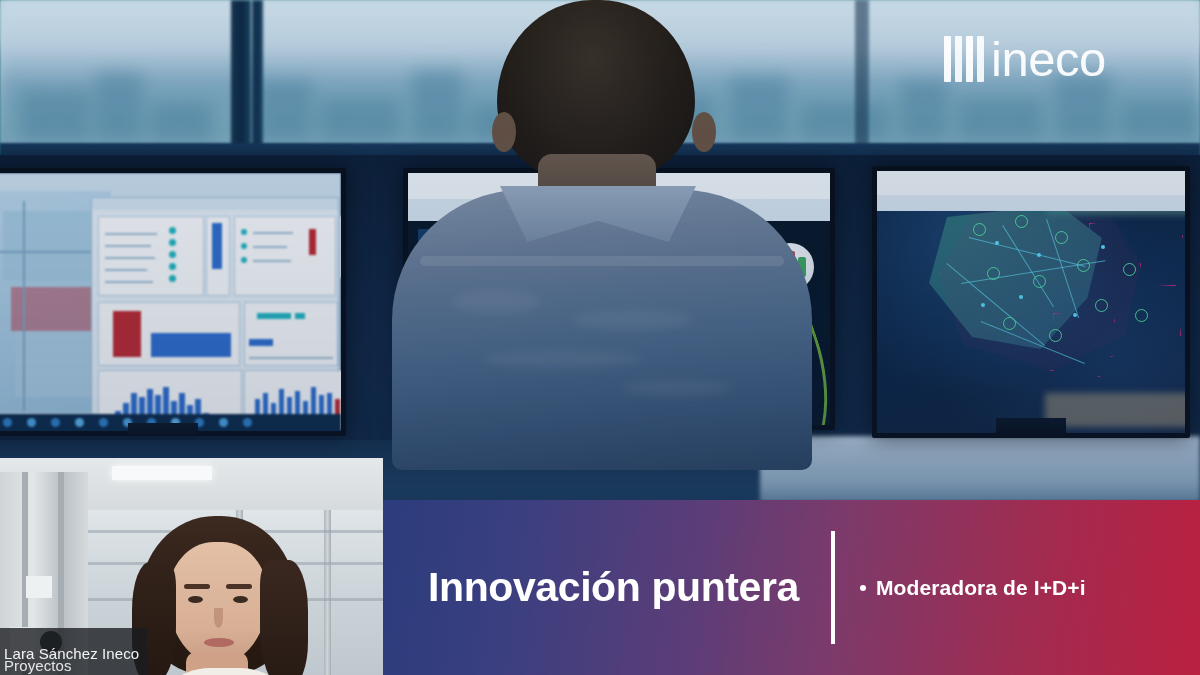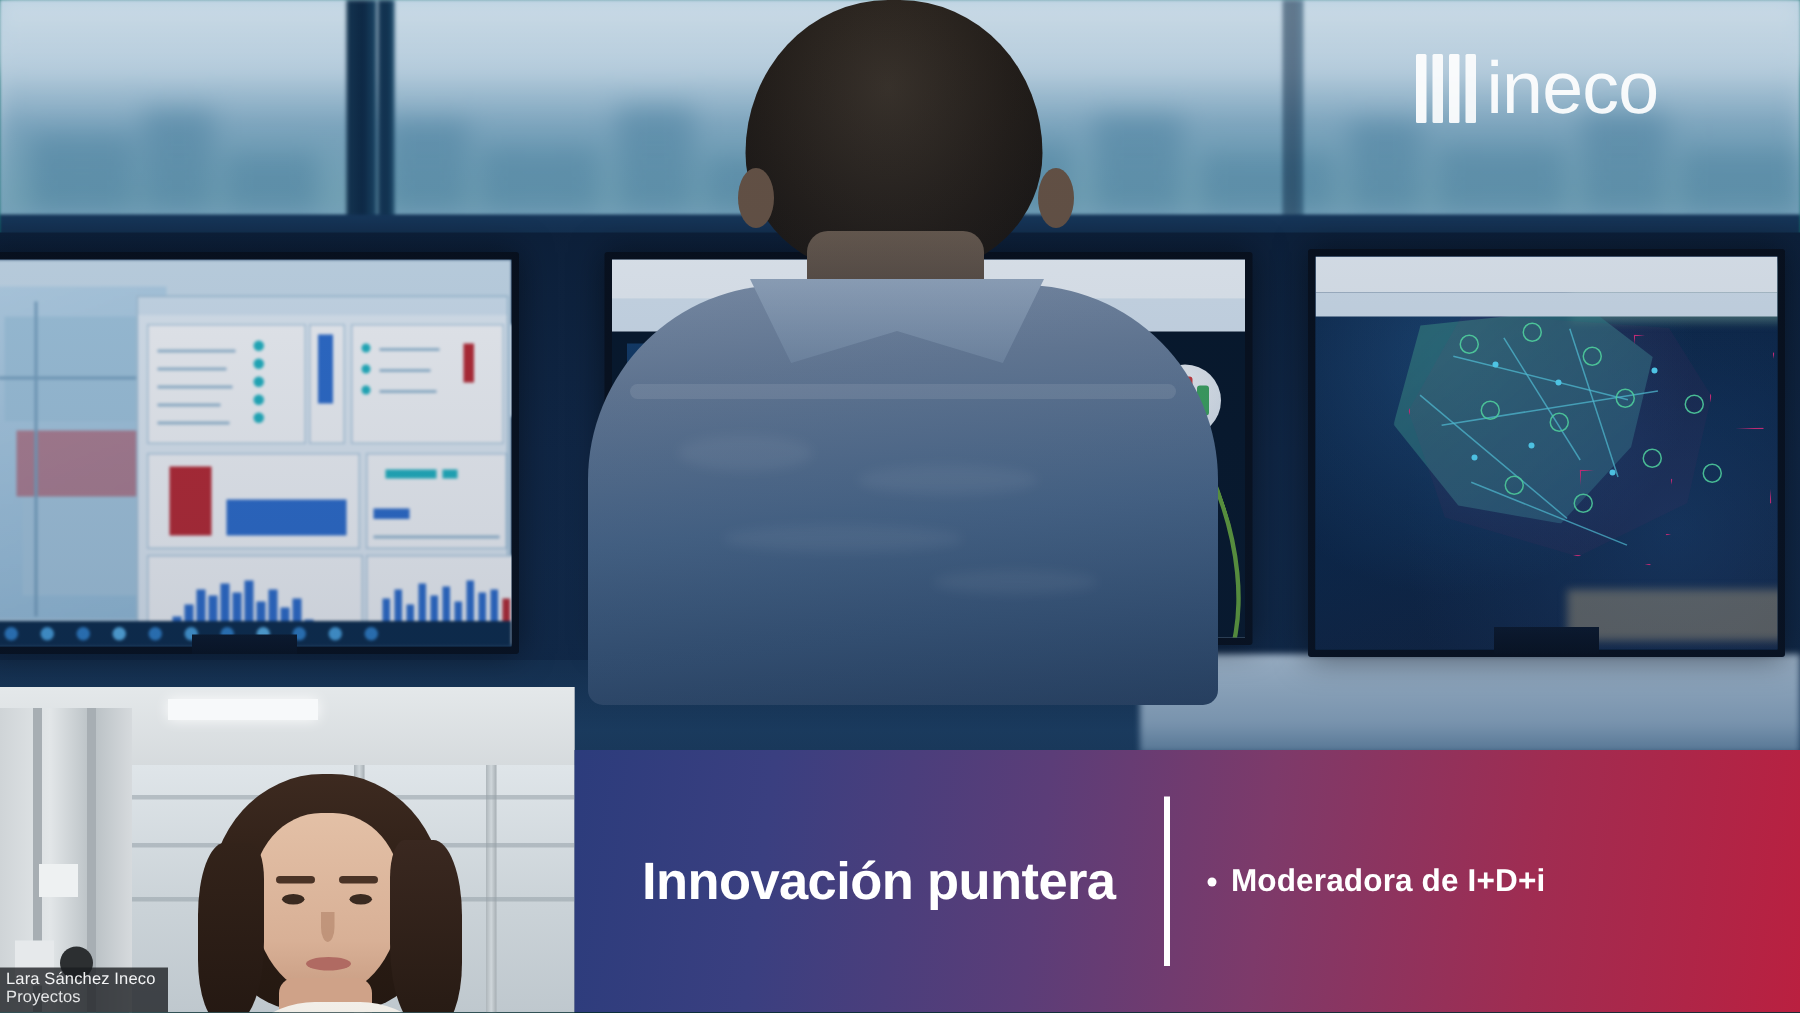--- a/index.html
+++ b/index.html
@@ -210,36 +210,36 @@
            background:rgba(168,120,94,.5);}
   .wc-mouth{position:absolute;left:36px;top:96px;width:30px;height:9px;border-radius:50%;
             background:#b06a62;}
   .wc-neck{position:absolute;left:58px;top:136px;width:62px;height:34px;
            background:#cfa288;border-radius:10px;}
   .wc-top{position:absolute;left:22px;top:152px;width:150px;height:70px;
           background:linear-gradient(180deg,#f2efe9,#e5e1da);
           border-radius:60px 60px 0 0;}
 
   #wc-nameplate{
-    position:absolute;left:0;bottom:0;padding:3px 8px 4px 4px;
+    position:absolute;left:0;bottom:0;padding:20px 8px 4px 4px;
     background:rgba(25,28,32,.78);
-    color:#f2f3f4;font-size:11px;line-height:11.5px;
+    color:#f2f3f4;font-size:15px;line-height:11.5px;
     letter-spacing:.1px;white-space:nowrap;
   }
   #wc-nameplate .role{opacity:.92;}
 
   
   #banner{
     position:absolute;left:383px;top:500px;width:817px;height:175px;
     background:linear-gradient(97deg,#2c3c7c 0%,#3a3f80 16%,#5b3d78 38%,#7d3a6a 56%,#a02c51 78%,#ba2040 100%);
     display:flex;align-items:center;
   }
   #banner-title{
     margin-left:45px;
-    font-size:35px;font-weight:700;color:#ffffff;
+    font-size:41px;font-weight:700;color:#ffffff;
     letter-spacing:-.4px;line-height:1;
     white-space:nowrap;
   }
   #banner-divider{
     width:4px;height:113px;background:#ffffff;
     margin-left:32px;flex:0 0 auto;
   }
   #banner-subtitle{
     margin-left:25px;
     display:flex;align-items:center;gap:10px;

